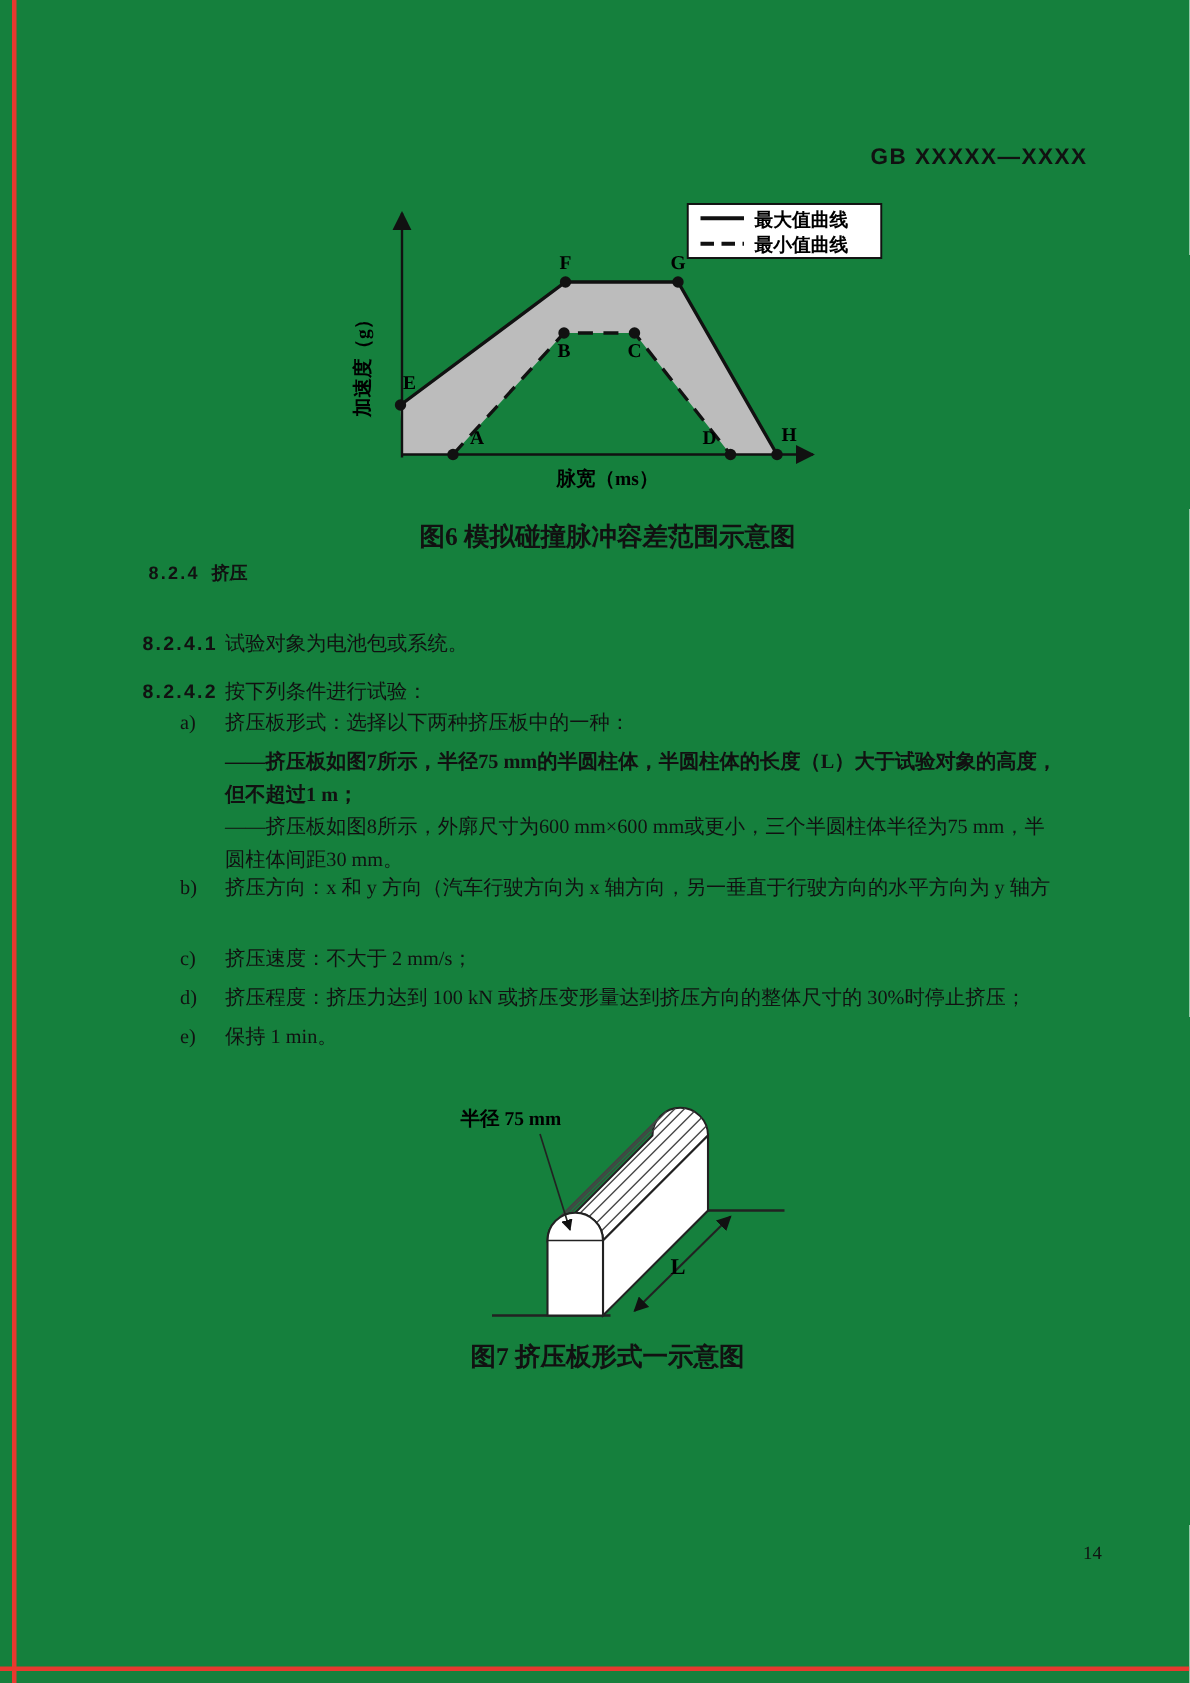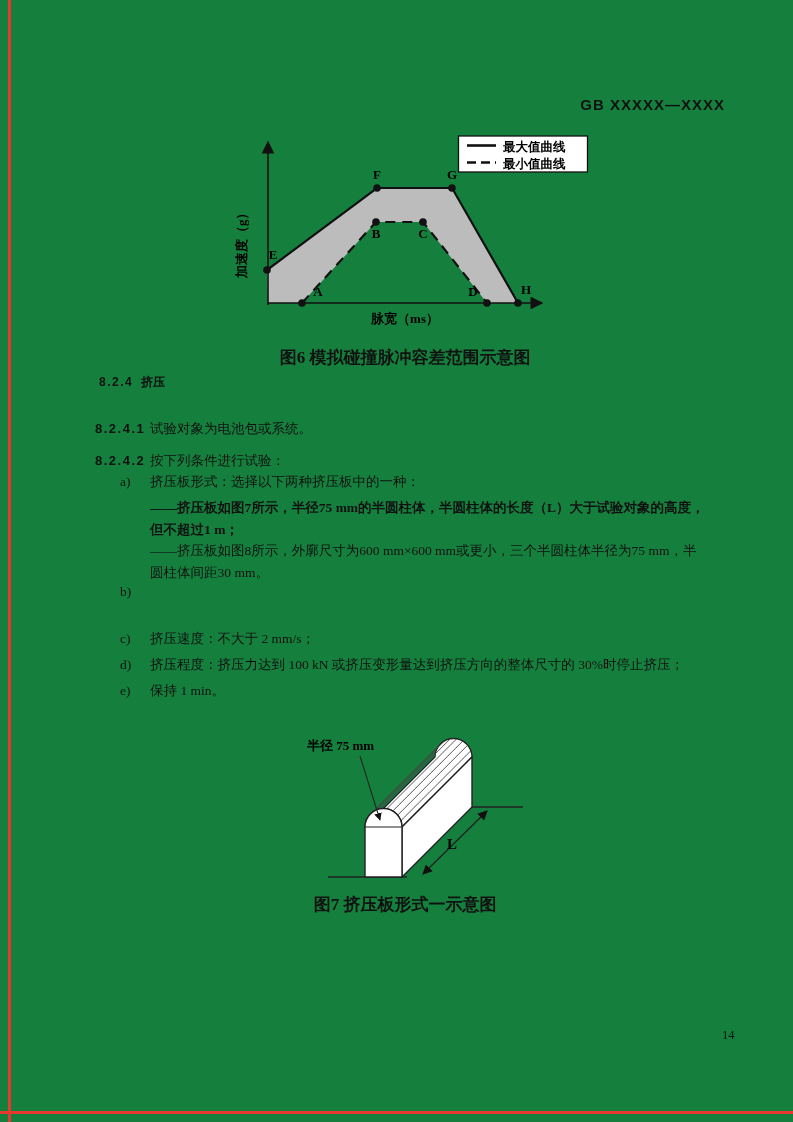--- a/index.html
+++ b/index.html
@@ -130,20 +130,21 @@
     <span class="lmark"></span>
     <div class="ltext">
       <div class="lline">——挤压板如图8所示，外廓尺寸为600 mm×600 mm或更小，三个半圆柱体半径为75 mm，半</div>
       <div class="lline">圆柱体间距30 mm。</div>
     </div>
   </div>
 
   <div class="li li-b">
     <span class="lmark">b)</span>
     <div class="ltext">
+      <div class="lline">挤压方向：x 和 y 方向（汽车行驶方向为 x 轴方向，另一垂直于行驶方向的水平方向为 y 轴方</div>
     </div>
   </div>
 
   <div class="li li-c">
     <span class="lmark">c)</span>
     <div class="ltext">
         <div class="lline">挤压速度：不大于 2 mm/s；</div>
       </div>
   </div>
 

